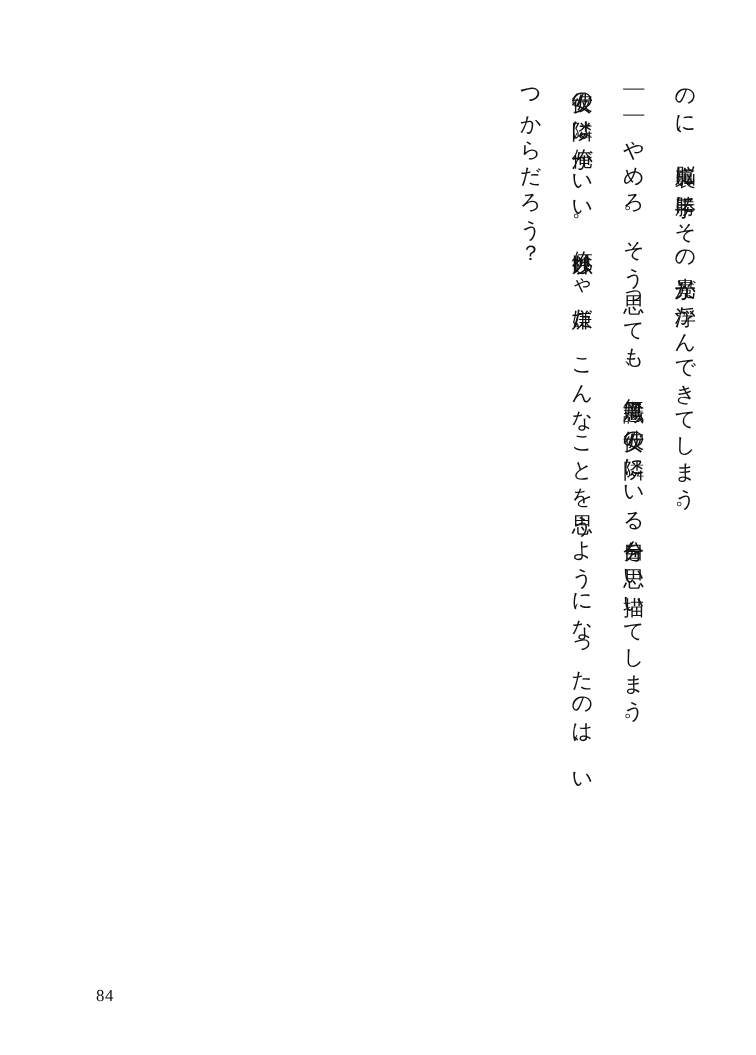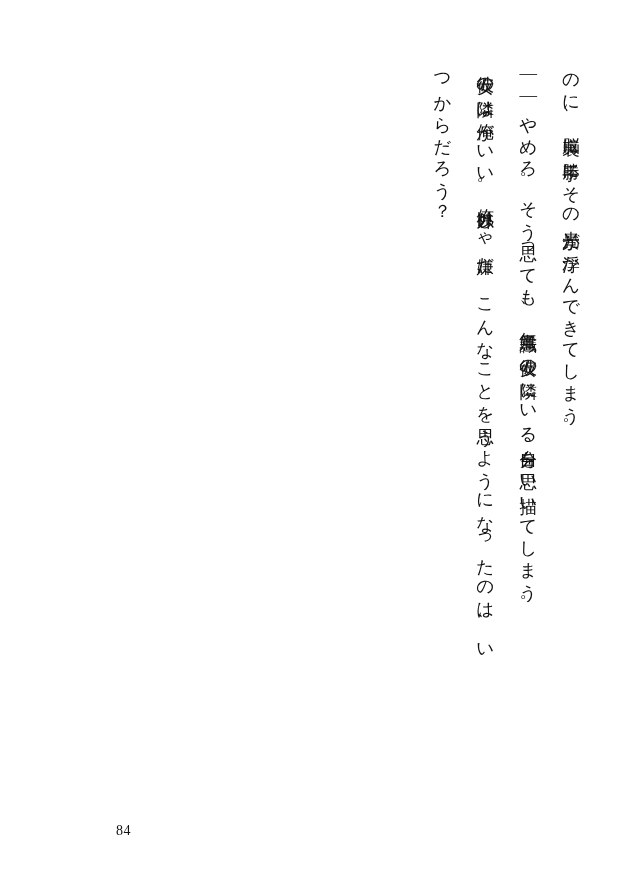--- a/index.html
+++ b/index.html
@@ -51,21 +51,20 @@
   }
 
   .page-number {
     position: absolute;
     left: 80px;
     bottom: 40px;
     font-size: 14px;
     letter-spacing: 0.5px;
     color: #111111;
     font-family: "Liberation Serif", "DejaVu Serif", serif;
-    margin-left: 36px;
   }
 </style>
 </head>
 <body>
 
 <div class="page">
 
   <div class="text-block">
     <p class="para-indent">のに、脳裏に勝手にその光景が浮かんできてしまう。</p>
     <p>――やめろ。そう思っても、無意識に彼女の隣にいる自分を思い描いてしまう。</p>

